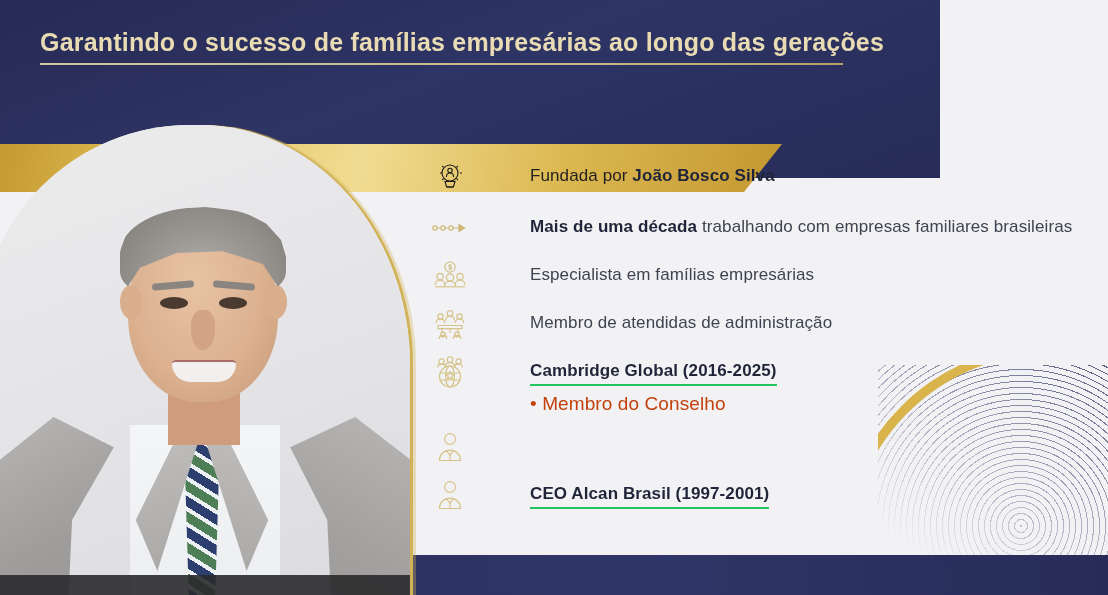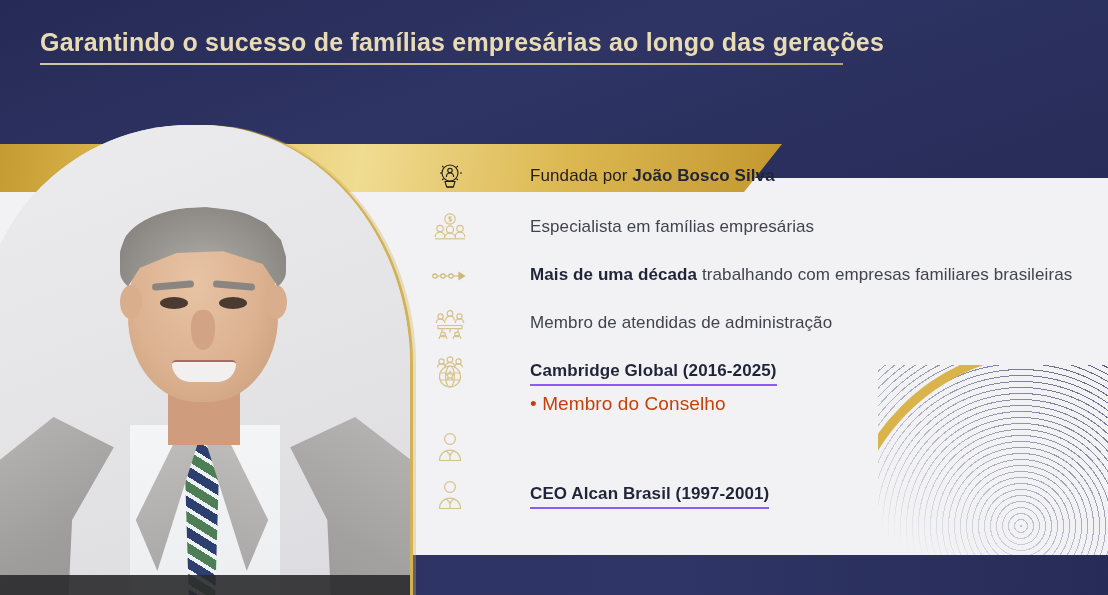--- a/index.html
+++ b/index.html
@@ -5,21 +5,21 @@
   html,body{margin:0;padding:0;}
   body{
     width:1108px;height:595px;overflow:hidden;position:relative;
     background:#f2f2f4;
     font-family:"Liberation Sans","DejaVu Sans",sans-serif;
   }
   .stage{position:absolute;inset:0;overflow:hidden;}
 
   
   .header{
-    position:absolute;left:0;top:0;width:1108px;height:178px;
+    position:absolute;left:0;top:0;width:940px;height:178px;
     background:linear-gradient(160deg,#262a55 0%,#2e3464 45%,#272c58 100%);
   }
   .header-title{
     position:absolute;left:40px;top:28px;
     font-size:25px;font-weight:bold;letter-spacing:.2px;
     color:#e9dcb4;white-space:nowrap;
   }
   .header-rule{
     position:absolute;left:40px;top:63px;width:803px;height:2px;
     background:linear-gradient(90deg,#d9cfa6,#cdbf86 70%,#b9a96d);
@@ -160,21 +160,21 @@
   }
   .icon svg{display:block;}
   .rtxt{
     font-size:17px;color:#3f4450;line-height:1.35;padding-top:6px;
     letter-spacing:.1px;
     margin-left:48px;
   }
   .row.banner-row .rtxt{color:#211f20;padding-top:0;font-size:17px;}
   .rtxt b{color:#1f2438;font-weight:bold;}
   .u{
-    font-weight:bold;color:#1f2438;border-bottom:2px solid #8b5cf6;
+    font-weight:bold;color:#1f2438;border-bottom:2px solid #22c55e;
     padding-bottom:1px;display:inline-block;font-size:17px;
   }
   .sub{
     font-size:19px;color:#c2410c;margin-top:5px;letter-spacing:.1px;
   }
   .dots{width:36px;min-width:36px;height:36px;display:flex;align-items:center;}
 </style>
 </head>
 <body>
 
@@ -233,49 +233,49 @@
           <path d="M11 21.5h10l-1.6 5.5h-6.8z"></path>
           <path d="M13 27h6"></path>
         </svg>
       </span>
       <span class="rtxt">
         <span>Fundada por </span><b>João Bosco Silva</b>
       </span>
     </div>
 
     <div class="row">
+      <span class="dots">
+        <svg width="36" height="14" viewBox="0 0 36 14" fill="none" stroke="#cdb877" stroke-width="1.2">
+          <circle cx="3" cy="7" r="2.2"></circle>
+            <circle cx="11" cy="7" r="2.2"></circle>
+            <circle cx="19" cy="7" r="2.2"></circle>
+          <path d="M5.2 7h3.6M13.2 7h3.6M21.2 7h6"></path>
+          <path d="M27 3.5 32.5 7 27 10.5z" fill="#cdb877"></path>
+        </svg>
+      </span>
+      <span class="rtxt">
+        <b>Mais de uma década</b><span> trabalhando com empresas familiares brasileiras</span>
+      </span>
+    </div>
+
+    <div class="row">
       <span class="icon">
         <svg width="34" height="34" viewBox="0 0 34 34" fill="none" stroke="#d6c38a" stroke-width="1.2">
           <circle cx="17" cy="8" r="5.2"></circle>
           <path d="M17 5.4v5.2M18.6 6.4c-.5-.6-2.8-.8-2.8.7s2.8.5 2.8 2c0 1.4-2.3 1.3-2.8.7"></path>
           <circle cx="7" cy="17.5" r="3.2"></circle>
             <path d="M2.2 26c0-2.9 2.2-4.8 4.8-4.8s4.8 1.9 4.8 4.8"></path>
           <circle cx="27" cy="17.5" r="3.2"></circle>
             <path d="M22.2 26c0-2.9 2.2-4.8 4.8-4.8s4.8 1.9 4.8 4.8"></path>
           <circle cx="17" cy="18.5" r="3.6"></circle>
             <path d="M11.4 27.5c0-3.2 2.5-5.4 5.6-5.4s5.6 2.2 5.6 5.4"></path>
           <path d="M2 27.8h30"></path>
         </svg>
       </span>
       <span class="rtxt">Especialista em famílias empresárias</span>
-    </div>
-
-    <div class="row">
-      <span class="dots">
-        <svg width="36" height="14" viewBox="0 0 36 14" fill="none" stroke="#cdb877" stroke-width="1.2">
-          <circle cx="3" cy="7" r="2.2"></circle>
-            <circle cx="11" cy="7" r="2.2"></circle>
-            <circle cx="19" cy="7" r="2.2"></circle>
-          <path d="M5.2 7h3.6M13.2 7h3.6M21.2 7h6"></path>
-          <path d="M27 3.5 32.5 7 27 10.5z" fill="#cdb877"></path>
-        </svg>
-      </span>
-      <span class="rtxt">
-        <b>Mais de uma década</b><span> trabalhando com empresas familiares brasileiras</span>
-      </span>
     </div>
 
 
     <div class="row">
       <span class="icon">
         <svg width="34" height="34" viewBox="0 0 34 34" fill="none" stroke="#d6c38a" stroke-width="1.2">
           <circle cx="17" cy="6.5" r="2.8"></circle>
             <path d="M12.6 13.4c0-2.6 2-4.3 4.4-4.3s4.4 1.7 4.4 4.3"></path>
           <circle cx="7.5" cy="9.5" r="2.6"></circle>
             <path d="M3.3 16c0-2.4 1.9-4 4.2-4s4.2 1.6 4.2 4"></path>

